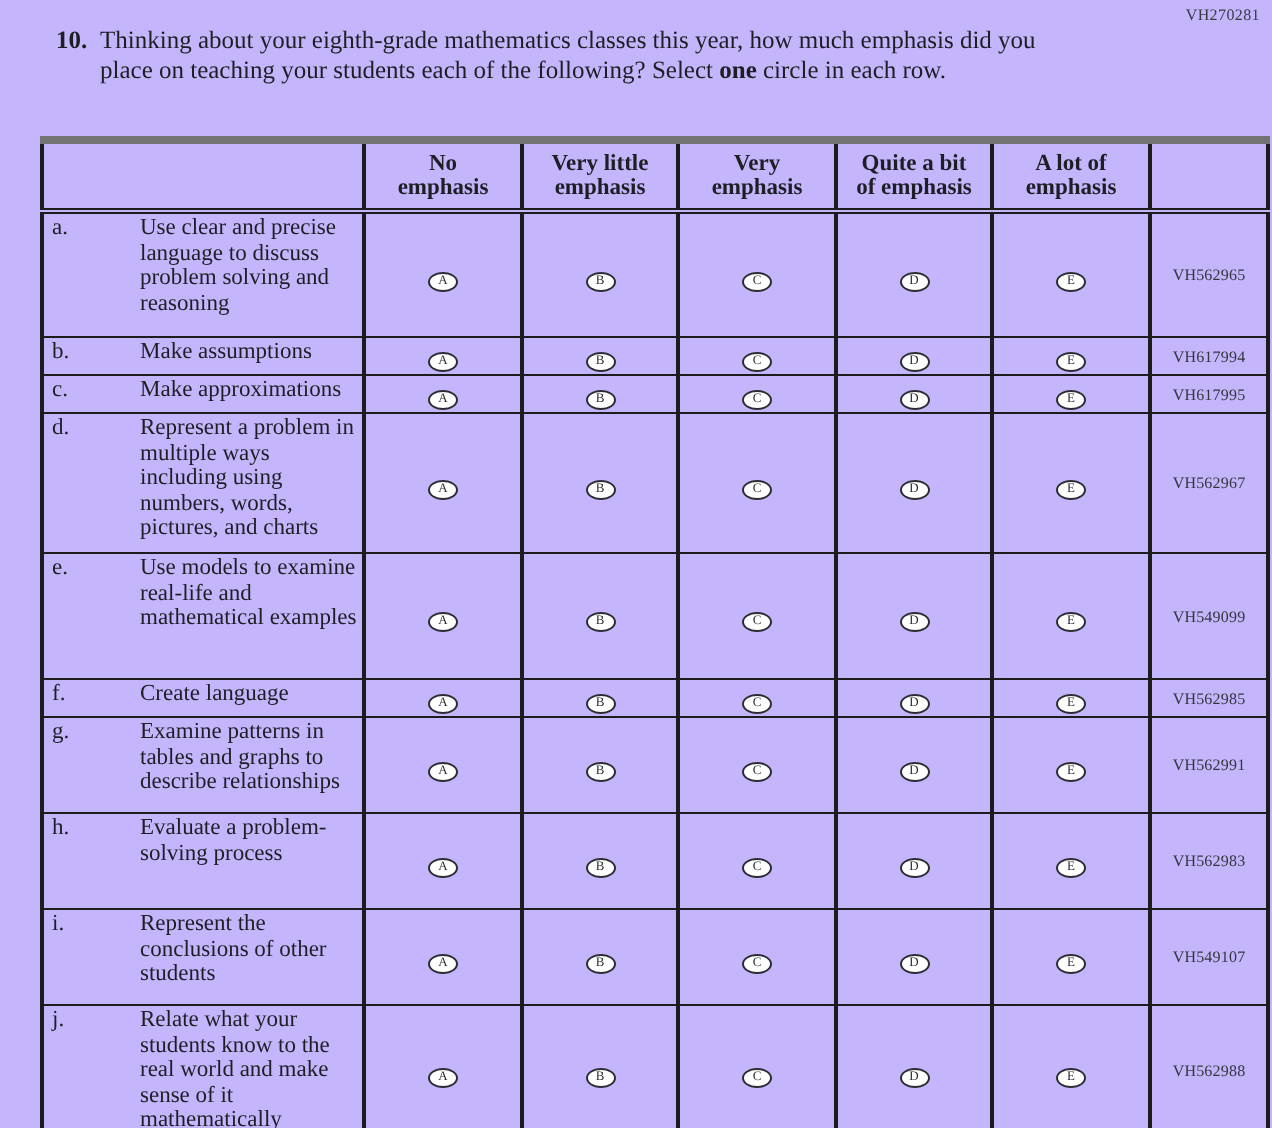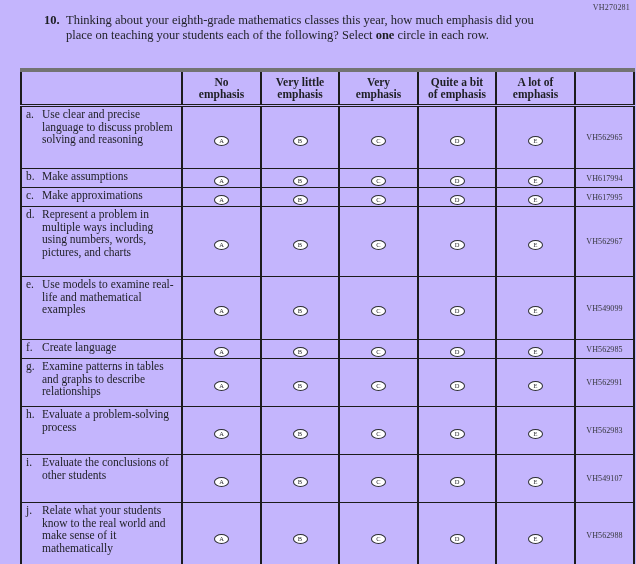--- a/index.html
+++ b/index.html
@@ -25,21 +25,20 @@
     color: #3a3b42;
     letter-spacing: 0.2px;
   }
   
   .question {
     position: absolute;
     top: 13px;
     left: 28px;
     width: 540px;
     display: flex;
-    margin-left: 16px;
   }
   .q-number {
     font-weight: bold;
     font-size: 12.5px;
     line-height: 14.5px;
     width: 22px;
     flex: 0 0 22px;
   }
   .q-text {
     font-size: 12.5px;
@@ -84,21 +83,21 @@
     line-height: 12.6px;
   }
   .stem-inner {
     display: flex;
     padding: 1px 2px 1px 4px;
   }
   .row-letter {
     flex: 0 0 16px;
     width: 16px;
   }
-  .row-text { flex: 1 1 auto; }
+  .row-text { flex: 1 1 auto; margin-left: 28px; }
 
   td.opt {
     text-align: center;
     vertical-align: middle;
   }
   .oval {
     display: inline-flex;
     align-items: center;
     justify-content: center;
     width: 13px;
@@ -265,21 +264,21 @@
           <td class="opt"><span class="oval">B</span></td>
           <td class="opt"><span class="oval">C</span></td>
           <td class="opt"><span class="oval">D</span></td>
           <td class="opt"><span class="oval">E</span></td>
           <td class="code">VH562983</td>
     </tr>
         <tr style="height: 48px;">
       <td class="stem">
         <div class="stem-inner">
           <span class="row-letter">i.</span>
-          <span class="row-text">Evaluate the conclusions of other students</span>
+          <span class="row-text">Represent the conclusions of other students</span>
         </div>
       </td>
       <td class="opt"><span class="oval">A</span></td>
           <td class="opt"><span class="oval">B</span></td>
           <td class="opt"><span class="oval">C</span></td>
           <td class="opt"><span class="oval">D</span></td>
           <td class="opt"><span class="oval">E</span></td>
           <td class="code">VH549107</td>
     </tr>
         <tr style="height: 67px;">

